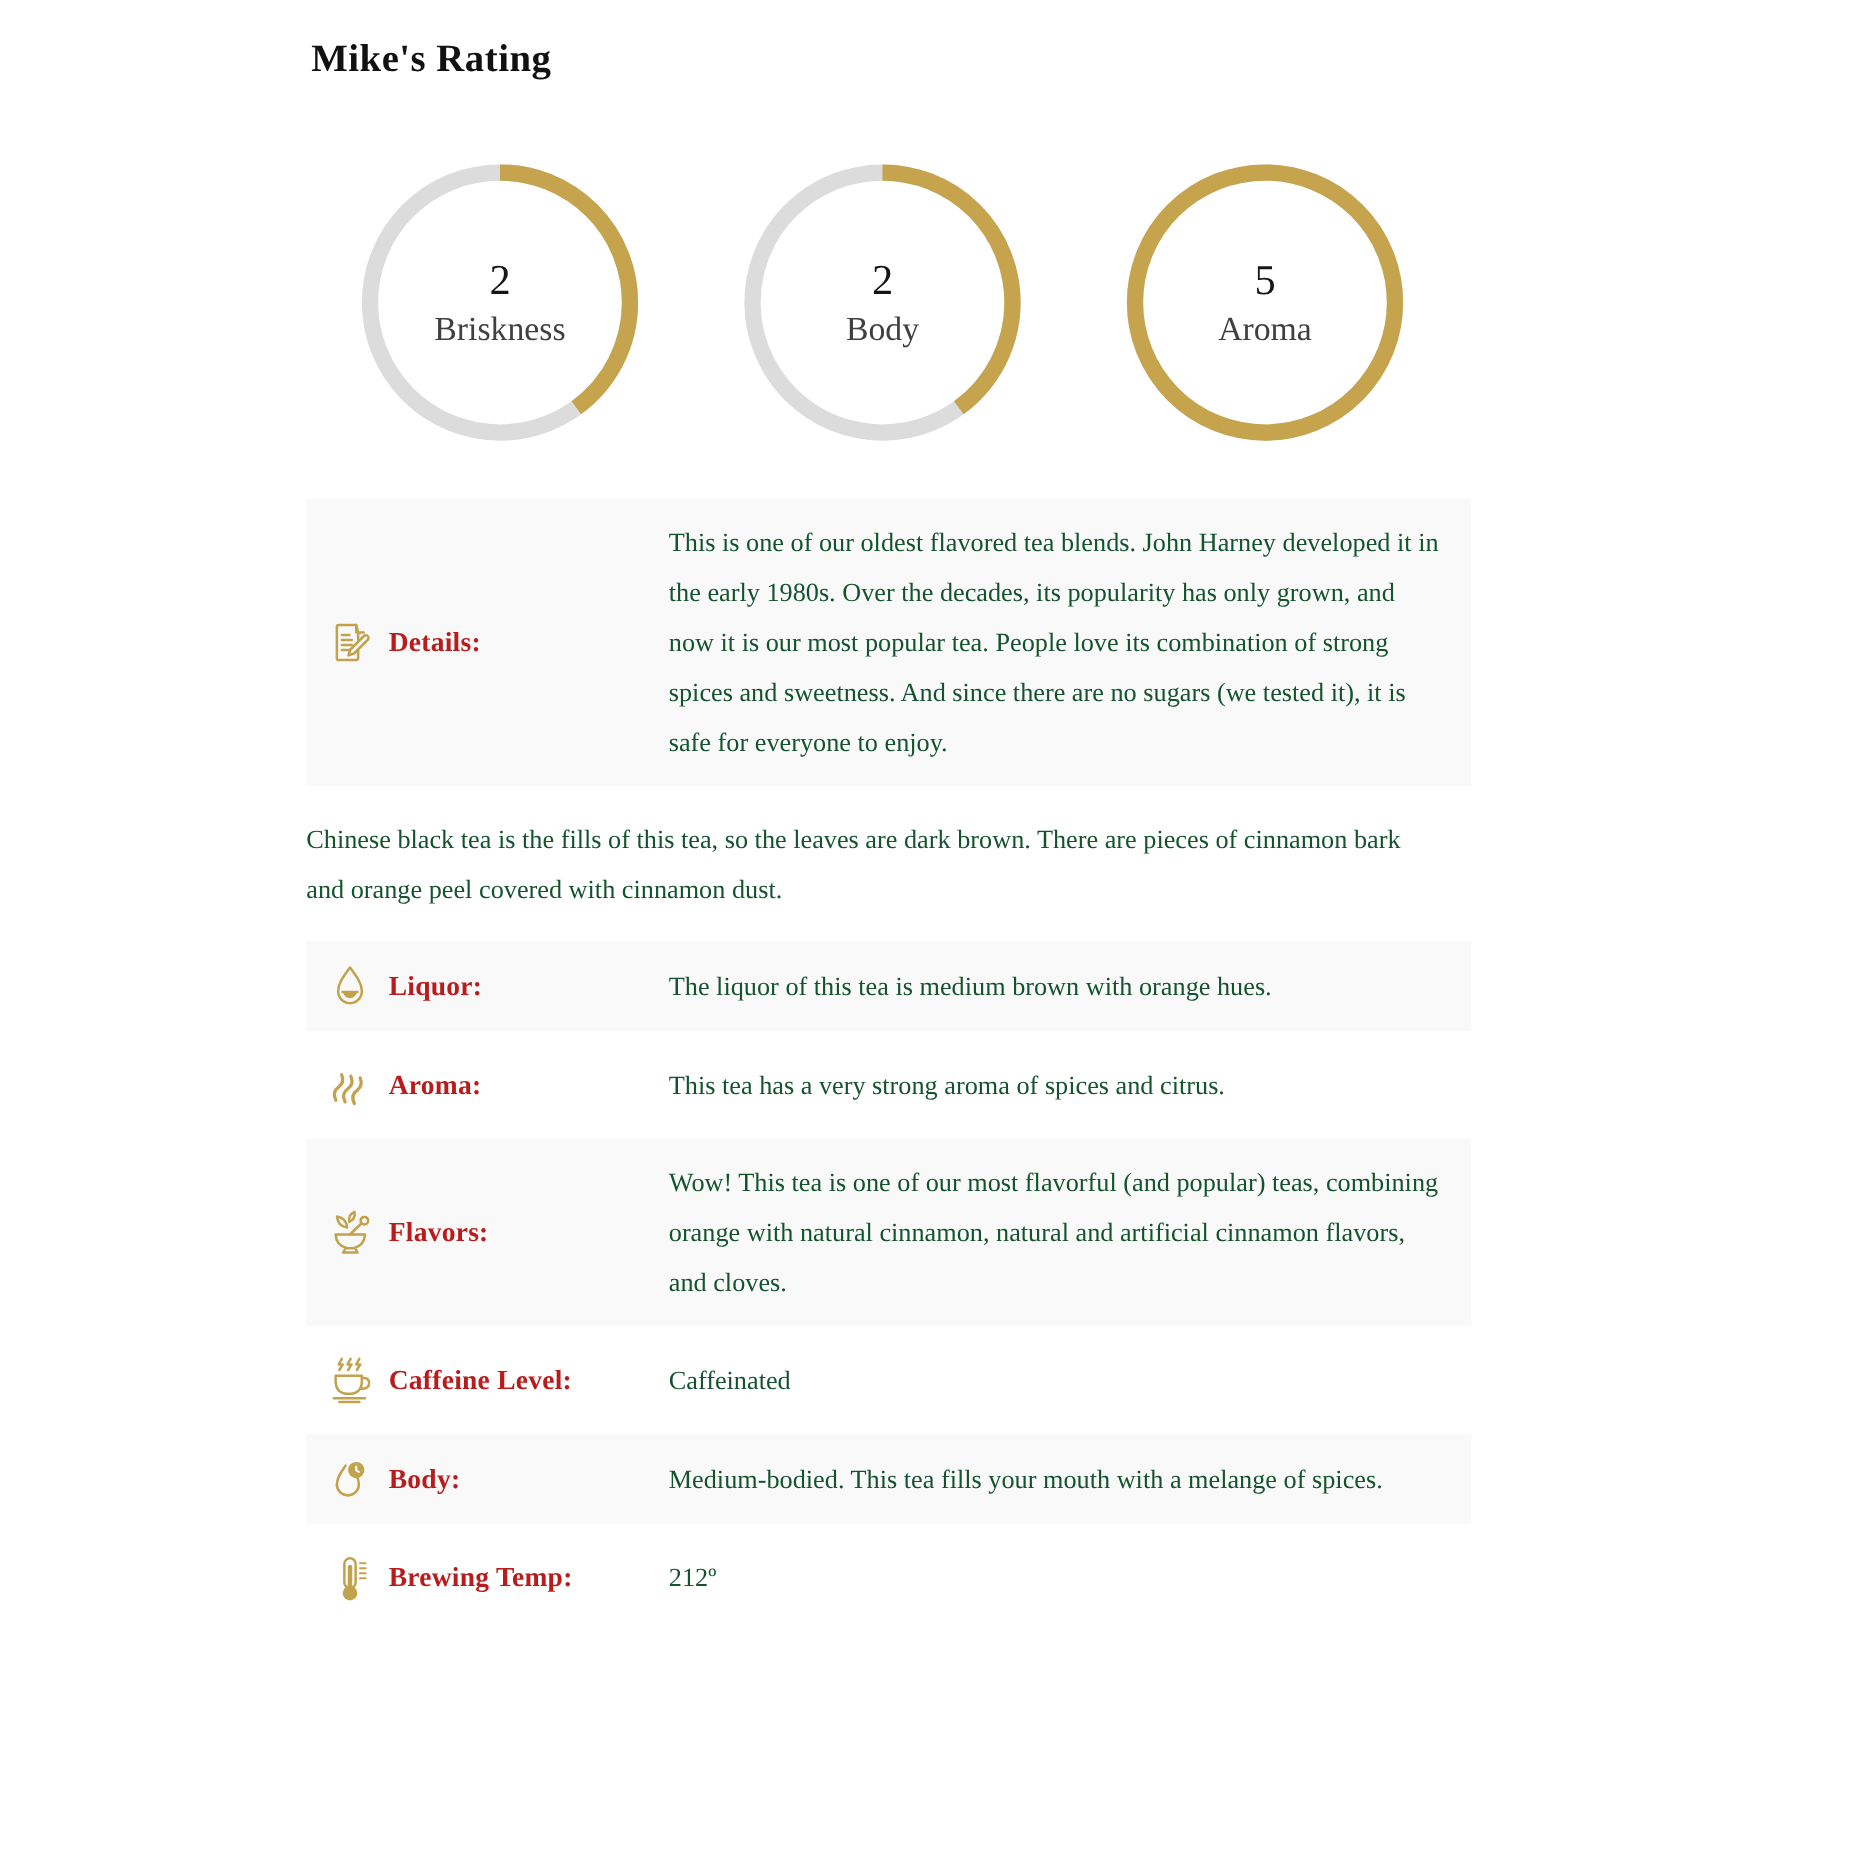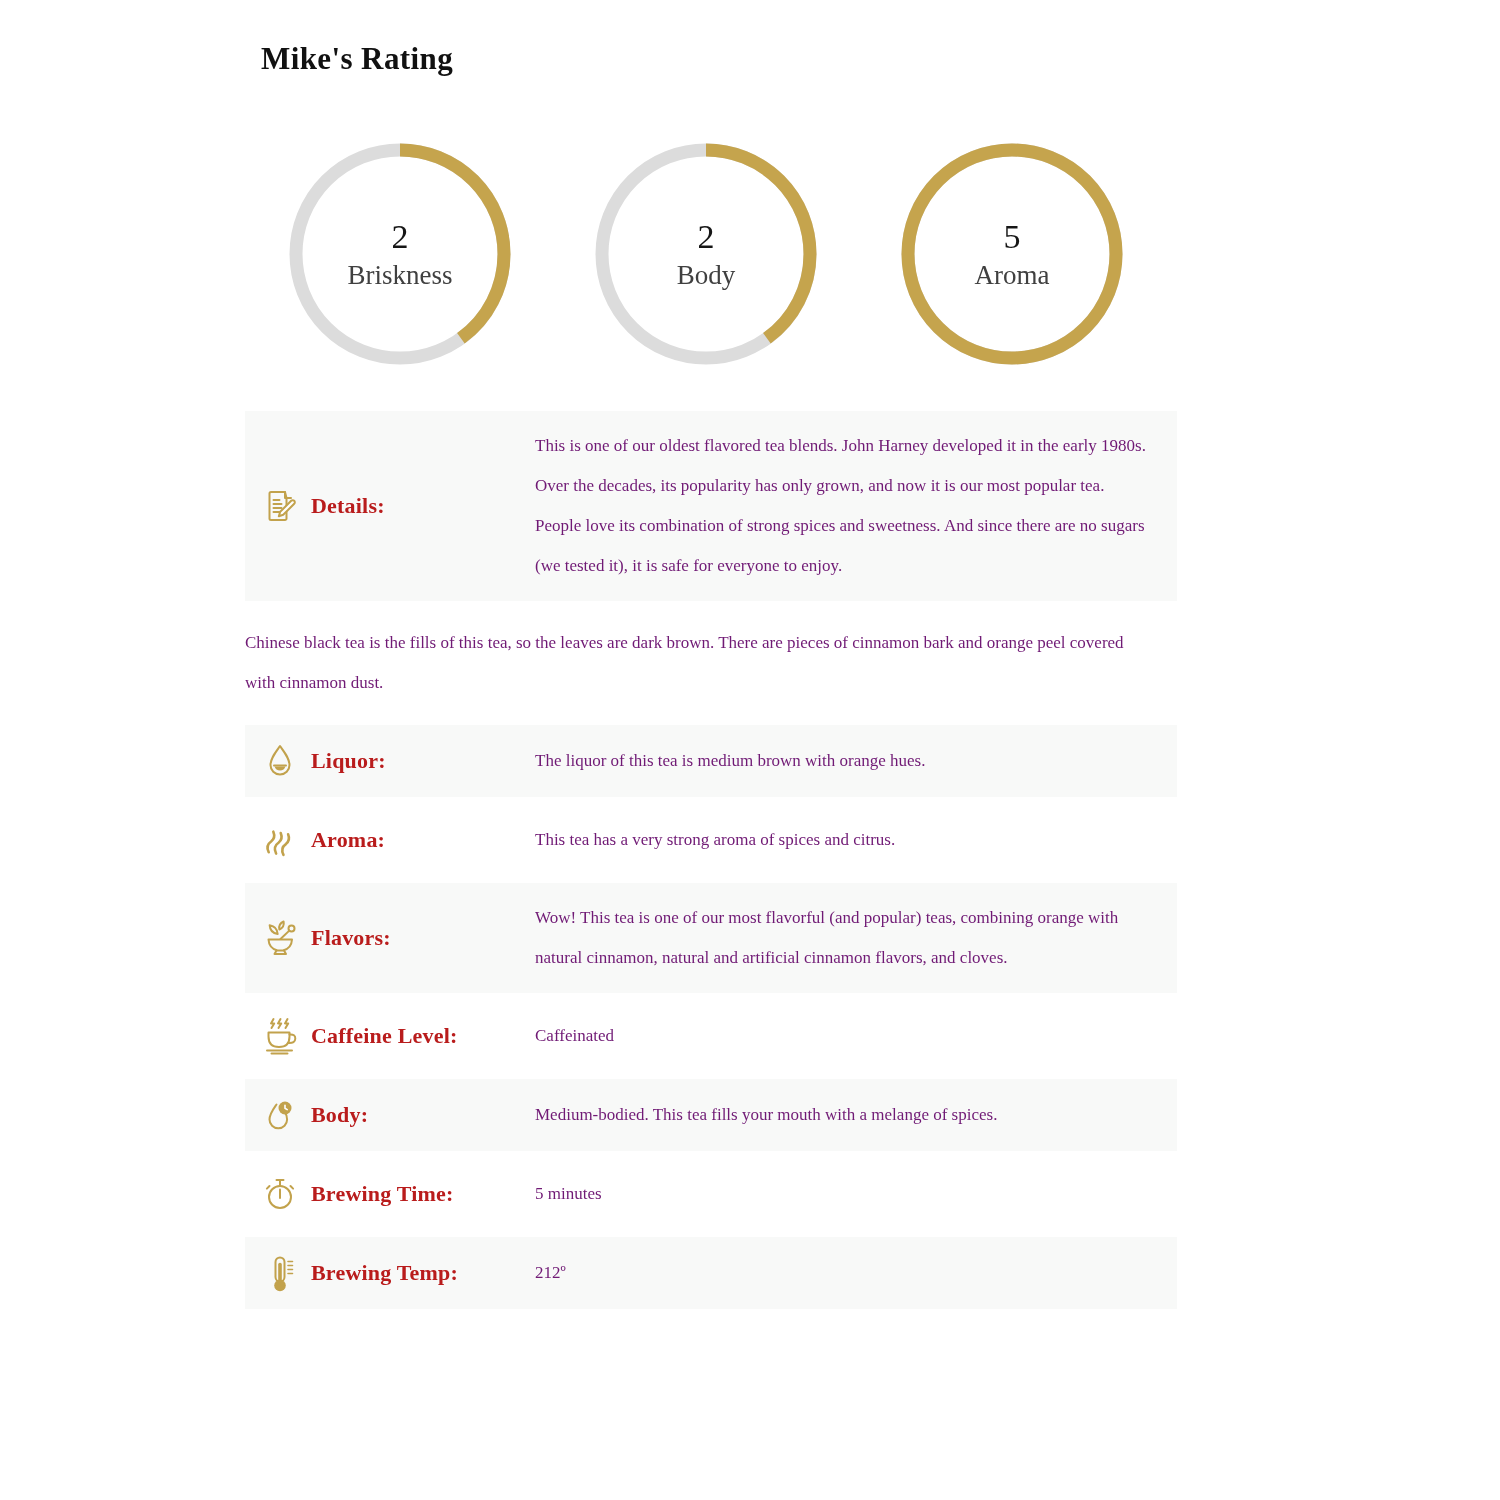--- a/index.html
+++ b/index.html
@@ -5,39 +5,39 @@
   :root{
     --gold:#C5A44D;
     --icon-gold:#C2A24C;
     --ring-track:#DCDCDC;
     --row-bg:#F8F9F8;
   }
   html,body{margin:0;padding:0;background:#ffffff;}
   .page{position:relative;width:1500px;height:1500px;background:#ffffff;overflow:hidden;
         font-family:"Liberation Serif","DejaVu Serif",serif;}
   .content{position:absolute;left:245px;top:25px;width:932px;}
-  .title{margin:16px;font-size:31px;font-weight:700;color:#111;letter-spacing:.4px;
+  .title{margin:4px;font-size:31px;font-weight:700;color:#111;letter-spacing:.4px;
          font-family:"Liberation Serif","DejaVu Serif",serif;}
   .rings{display:flex;gap:76px;margin:62px 0 0 40px;}
   .ring{position:relative;width:230px;height:230px;}
   .ring svg{display:block;}
   .ring-text{position:absolute;inset:0;display:flex;flex-direction:column;align-items:center;
              justify-content:center;gap:8px;}
   .ring-value{font-size:34px;color:#161616;line-height:1;}
   .ring-label{font-size:27px;color:#404040;line-height:1;}
   .attr-table{margin-top:42px;}
   .attr-row{display:flex;align-items:center;margin-bottom:7px;padding:15px 0;}
   .attr-row:nth-child(odd){background:var(--row-bg);}
   .attr-left{flex:0 0 290px;width:290px;display:flex;align-items:center;
              padding-left:14px;box-sizing:border-box;}
   .attr-icon{flex:0 0 42px;width:42px;height:42px;color:var(--icon-gold);
              display:flex;align-items:center;justify-content:center;}
   .attr-icon svg{display:block;}
   .attr-label{font-size:22px;font-weight:700;color:#b91c1c;margin-left:10px;letter-spacing:.2px;}
-  .attr-value{flex:1;padding-right:24px;font-size:17px;line-height:40px;color:#701a75;}
+  .attr-value{flex:1;padding-right:24px;font-size:21px;line-height:40px;color:#14532d;}
 </style>
 </head>
 <body>
 
 <div class="page">
   <div class="content">
     <h2 class="title">Mike's Rating</h2>
     <div class="rings" id="rings">
   <div class="ring">
     <svg width="230" height="230" viewBox="0 0 230 230">
@@ -163,34 +163,20 @@
     <path d="M16.5 9.5 C13 14.5 9.5 19 9.5 24.5 a8.8 8.8 0 0 0 17.6 0 c0 -2.8 -0.9 -5.4 -2.5 -8.2"></path>
     <circle cx="25" cy="13" r="6.5" fill="currentColor" stroke="none"></circle>
     <path d="M25 10.2 v3.1 l2.2 1.3" stroke="#fff" stroke-width="1.6"></path>
   </svg>
             </span>
       <span class="attr-label">Body:</span>
     </div>
     <div class="attr-value">Medium-bodied. This tea fills your mouth with a melange of spices.</div>
   </div>
 
-  <div class="attr-row">
-    <div class="attr-left">
-      <span class="attr-icon">
-              <svg width="40" height="40" viewBox="0 0 40 40" fill="none" stroke="currentColor" stroke-width="2" stroke-linecap="round" stroke-linejoin="round">
-    <circle cx="20" cy="23" r="11"></circle>
-    <path d="M16.5 6 h7 M20 6 v5.5"></path>
-    <path d="M30.5 12 l2.6 2.6 M9.5 12 l-2.6 2.6"></path>
-    <path d="M20 24 v-8.5"></path>
-  </svg>
-            </span>
-      <span class="attr-label">Brewing Time:</span>
-    </div>
-    <div class="attr-value">5 minutes</div>
-  </div>
 
   <div class="attr-row">
     <div class="attr-left">
       <span class="attr-icon">
               <svg width="40" height="40" viewBox="0 0 40 40" fill="none" stroke="currentColor" stroke-width="2" stroke-linecap="round" stroke-linejoin="round">
     <rect x="15.5" y="4.5" width="9" height="24" rx="4.5"></rect>
     <path d="M20 11.5 v15" stroke-width="3.6"></path>
     <circle cx="20" cy="32.5" r="5.8" fill="currentColor" stroke="none"></circle>
     <path d="M28 8.5 h4.5 M28 12.5 h4.5 M28 16.5 h4.5 M28 20.5 h4.5" stroke-width="1.6"></path>
   </svg>

